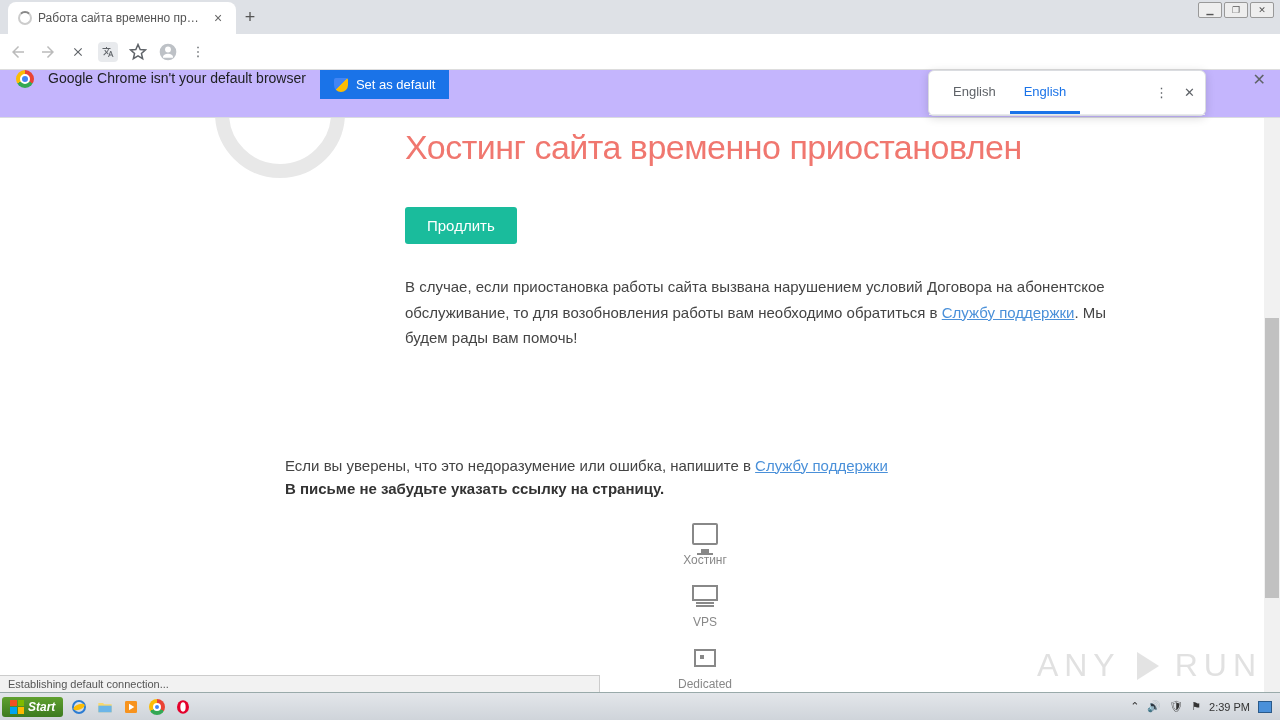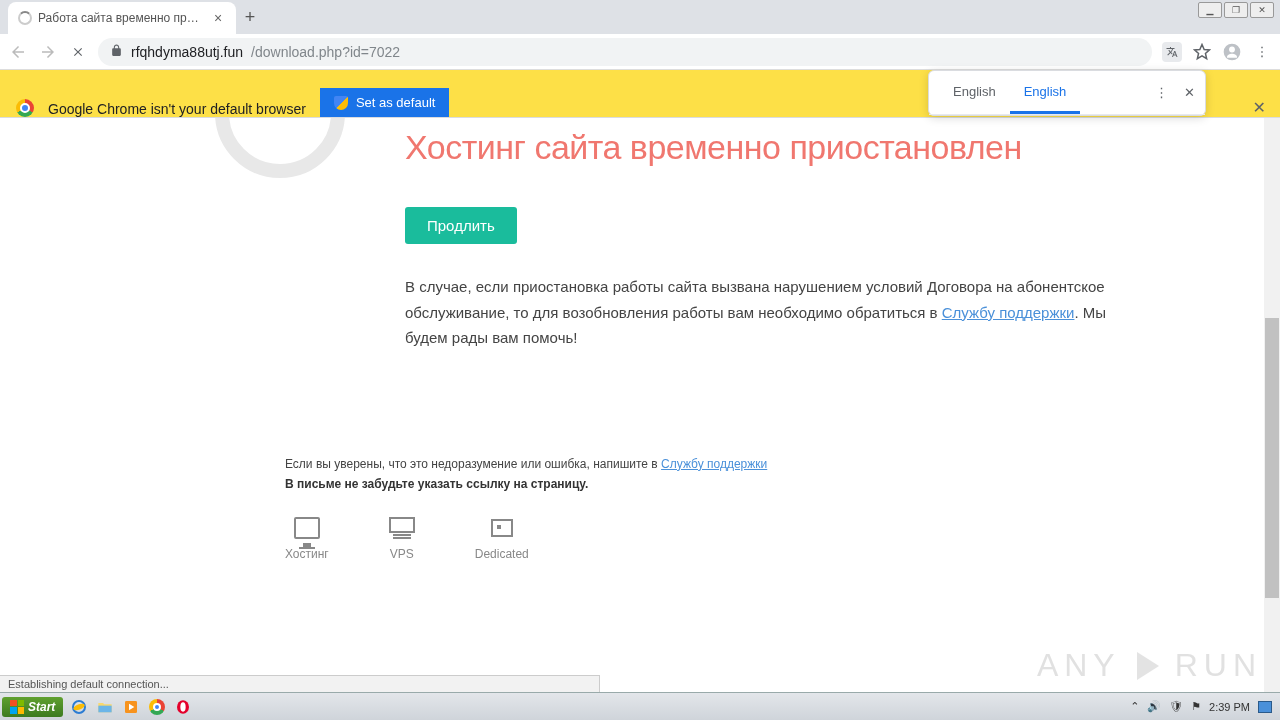--- a/index.html
+++ b/index.html
@@ -20,21 +20,21 @@
 .toolbar { background: #fff; height: 36px; display: flex; align-items: center; padding: 0 8px; gap: 10px; border-bottom: 1px solid #ddd; }
 .nav-btn { width: 20px; height: 20px; display: flex; align-items: center; justify-content: center; color: #5f6368; }
 .nav-btn.disabled { color: #bbb; }
 .addr-bar { flex: 1; height: 28px; background: #f1f3f4; border-radius: 14px; display: flex; align-items: center; padding: 0 12px; gap: 8px; font-size: 14px; color: #202124; }
 .addr-bar .lock { color: #5f6368; font-size: 12px; }
 .url-secure { color: #202124; }
 .url-path { color: #80868b; }
 .tb-icon { width: 20px; height: 20px; display: flex; align-items: center; justify-content: center; color: #5f6368; border-radius: 50%; }
 .translate-ic { background: #e8eaed; border-radius: 4px; padding: 2px 4px; font-size: 11px; }
 
-.infobar { height: 48px; background: #fde047; border-bottom: 1px solid #dadce0; display: flex; align-items: flex-end; padding: 0 16px; gap: 14px; position: relative; }
+.infobar { height: 48px; background: #c4b5fd; border-bottom: 1px solid #dadce0; display: flex; align-items: flex-start; padding: 0 16px; gap: 14px; position: relative; }
 .chrome-ic { width: 18px; height: 18px; border-radius: 50%; background: conic-gradient(#ea4335 0 120deg, #34a853 120deg 240deg, #fbbc05 240deg 360deg); position: relative; }
 .chrome-ic::after { content:''; position:absolute; inset:4px; background:#4285f4; border-radius:50%; border:2px solid #fff; }
 .infobar-text { font-size: 14px; color: #202124; }
 .default-btn { background: #1a73e8; color: #fff; border: none; padding: 7px 14px; border-radius: 0; font-size: 13px; display: flex; align-items: center; gap: 8px; }
 .shield { width: 14px; height: 14px; background: linear-gradient(135deg,#4285f4 50%,#fbbc05 50%); border-radius: 2px 2px 50% 50%; }
 .infobar-close { position: absolute; right: 14px; color: #5f6368; font-size: 16px; }
 
 
 .translate-popup { position: absolute; top: 70px; right: 74px; width: 278px; background: #fff; border: 1px solid #dadce0; border-radius: 6px; box-shadow: 0 2px 10px rgba(0,0,0,.15); z-index: 100; }
 .tp-tabs { display: flex; align-items: center; border-bottom: 1px solid #e8eaed; padding: 0 10px; height: 44px; }
@@ -51,23 +51,23 @@
 .content-wrap { max-width: 1050px; margin: 0 auto; padding: 0 40px; }
 .hero { display: flex; gap: 60px; align-items: flex-start; }
 .icon-ring { width: 130px; height: 130px; border: 14px solid #e8e8e8; border-radius: 50%; margin-top: -70px; margin-left: 60px; flex-shrink: 0; }
 .main-col { padding-top: 10px; }
 h1 { font-size: 34px; font-weight: 400; color: #f0776f; margin-bottom: 40px; letter-spacing: -.5px; }
 .para { font-size: 15px; color: #444; line-height: 1.7; margin-bottom: 26px; }
 .btn-renew { background: #1abc9c; color: #fff; border: none; padding: 10px 22px; font-size: 15px; border-radius: 3px; margin-bottom: 30px; }
 .link { color: #4a90d9; text-decoration: underline; }
 
 .footer-sec { margin-top: 80px; padding-left: 130px; }
-.footer-text { font-size: 12px; color: #444; margin-bottom: 6px; }
+.footer-text { font-size: 15px; color: #444; margin-bottom: 6px; }
 .footer-bold { font-weight: 700; color: #333; }
-.service-icons { display: flex; gap: 60px; margin-top: 26px; }
+.service-icons { display: flex; gap: 18px; margin-top: 26px; flex-direction: column; }
 .svc { text-align: center; color: #888; font-size: 12px; }
 .svc-ic { width: 26px; height: 22px; margin: 0 auto 8px; position: relative; }
 .svc-ic.host::before { content:''; position:absolute; inset:0; border:2px solid #888; border-radius:2px; }
 .svc-ic.host::after { content:''; position:absolute; bottom:-6px; left:9px; width:8px; height:2px; background:#888; box-shadow: 0 2px 0 #888, -4px 4px 0 #888, 4px 4px 0 #888; }
 .svc-ic.vps::before { content:''; position:absolute; inset:0 0 6px 0; border:2px solid #888; }
 .svc-ic.vps::after { content:''; position:absolute; bottom:0; left:4px; right:4px; height:2px; background:#888; box-shadow: 0 -3px 0 #888; }
 .svc-ic.ded::before { content:''; position:absolute; inset:2px; border:2px solid #888; }
 .svc-ic.ded::after { content:''; position:absolute; top:8px; left:8px; width:4px; height:4px; background:#888; }
 
 
@@ -112,29 +112,20 @@
     </div>
     <div class="nav-btn disabled">
       <svg width="18" height="18" viewBox="0 0 24 24">
           <path fill="currentColor" d="M4 11h12.2l-5.6-5.6L12 4l8 8-8 8-1.4-1.4 5.6-5.6H4z"></path>
         </svg>
     </div>
     <div class="nav-btn">
       <svg width="14" height="14" viewBox="0 0 24 24">
           <path fill="currentColor" d="M19 6.4L17.6 5 12 10.6 6.4 5 5 6.4 10.6 12 5 17.6 6.4 19 12 13.4 17.6 19 19 17.6 13.4 12z"></path>
         </svg>
-    </div>
-    <div class="addr-bar">
-      <span class="lock">
-        <svg width="13" height="13" viewBox="0 0 24 24">
-            <path fill="currentColor" d="M18 8h-1V6c0-2.8-2.2-5-5-5S7 3.2 7 6v2H6c-1.1 0-2 .9-2 2v10c0 1.1.9 2 2 2h12c1.1 0 2-.9 2-2V10c0-1.1-.9-2-2-2zM9 6c0-1.7 1.3-3 3-3s3 1.3 3 3v2H9V6z"></path>
-          </svg>
-      </span>
-      <span class="url-secure">rfqhdyma88utj.fun</span>
-        <span class="url-path">/download.php?id=7022</span>
     </div>
     <div class="tb-icon translate-ic">
       <svg width="16" height="16" viewBox="0 0 24 24">
           <path fill="#5f6368" d="M12.87 15.07l-2.54-2.51.03-.03c1.74-1.94 2.98-4.17 3.71-6.53H17V4h-7V2H8v2H1v2h11.17C11.5 7.92 10.44 9.75 9 11.35 8.07 10.32 7.3 9.19 6.69 8h-2c.73 1.63 1.73 3.17 2.98 4.56l-5.09 5.02L4 19l5-5 3.11 3.11.76-2.04zM18.5 10h-2L12 22h2l1.12-3h4.75L21 22h2l-4.5-12zm-2.62 7l1.62-4.33L19.12 17h-3.24z"></path>
         </svg>
     </div>
     <div class="tb-icon">
       <svg width="18" height="18" viewBox="0 0 24 24">
           <path fill="none" stroke="#5f6368" stroke-width="2" d="M12 17.3l-6.2 3.7 1.6-7L2 9.2l7.1-.6L12 2l2.9 6.6 7.1.6-5.4 4.8 1.6 7z"></path>
         </svg>

